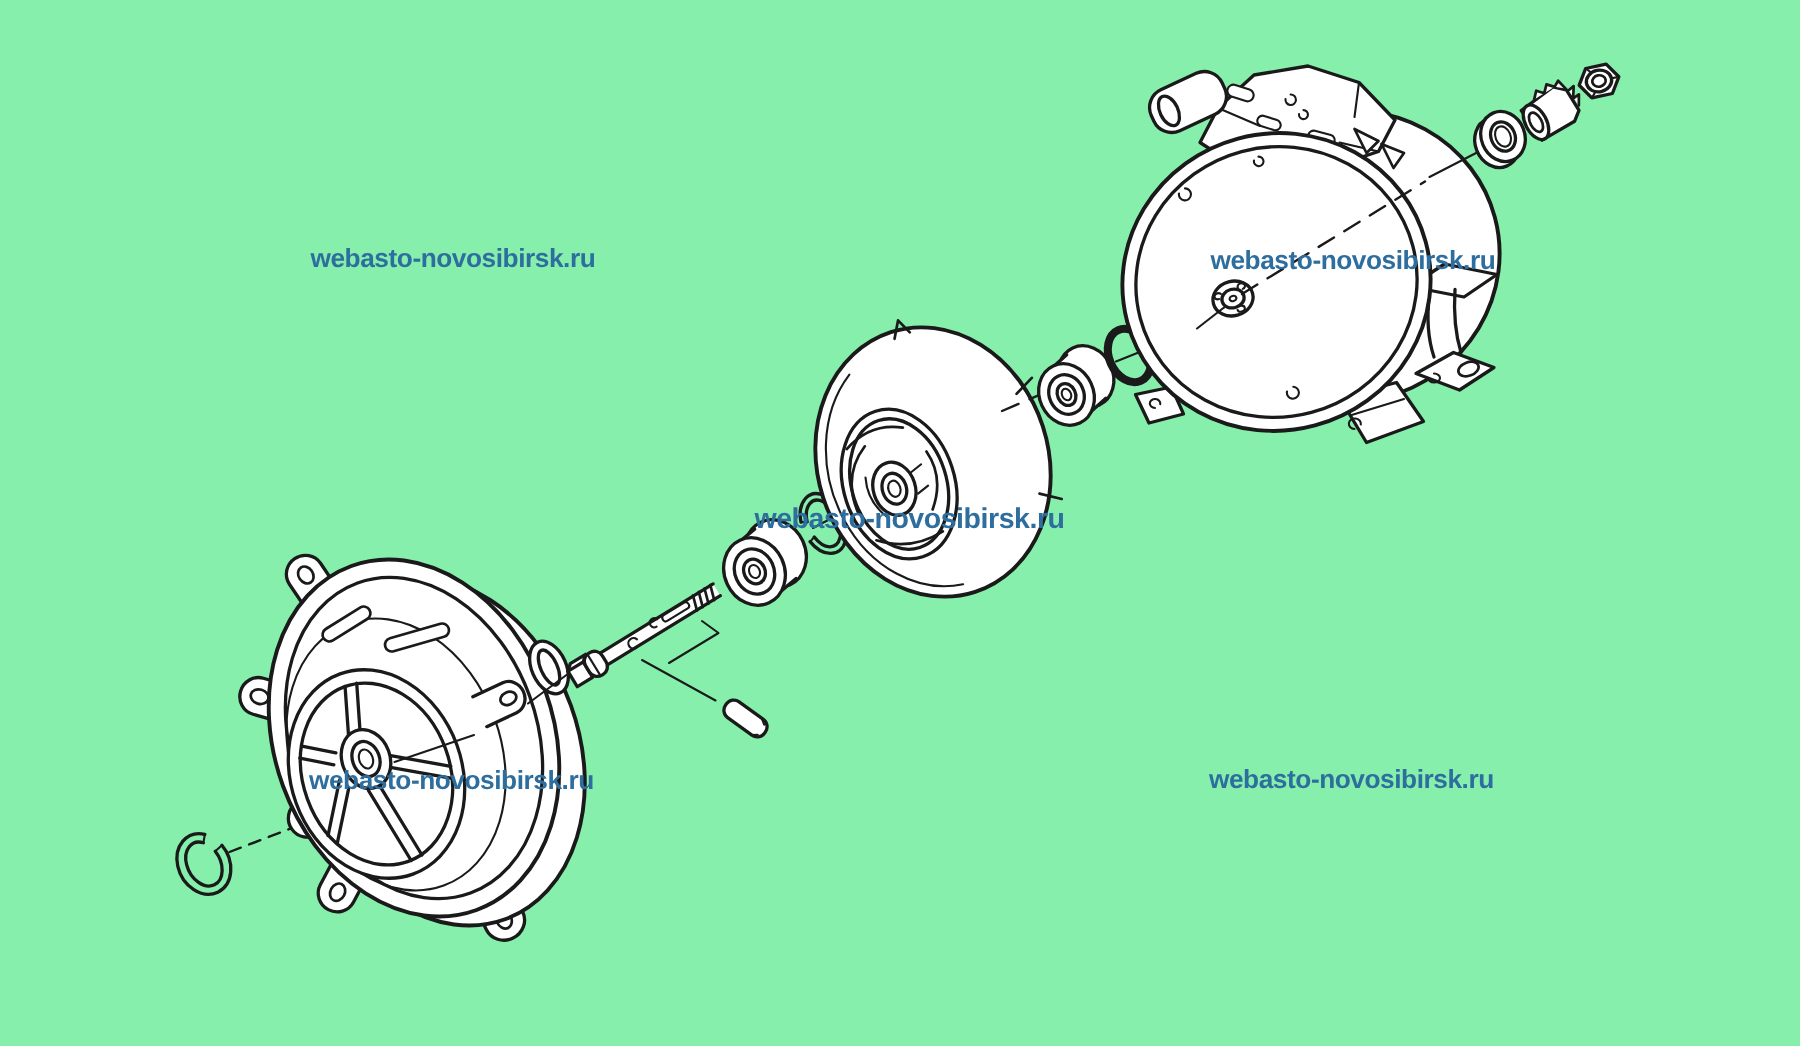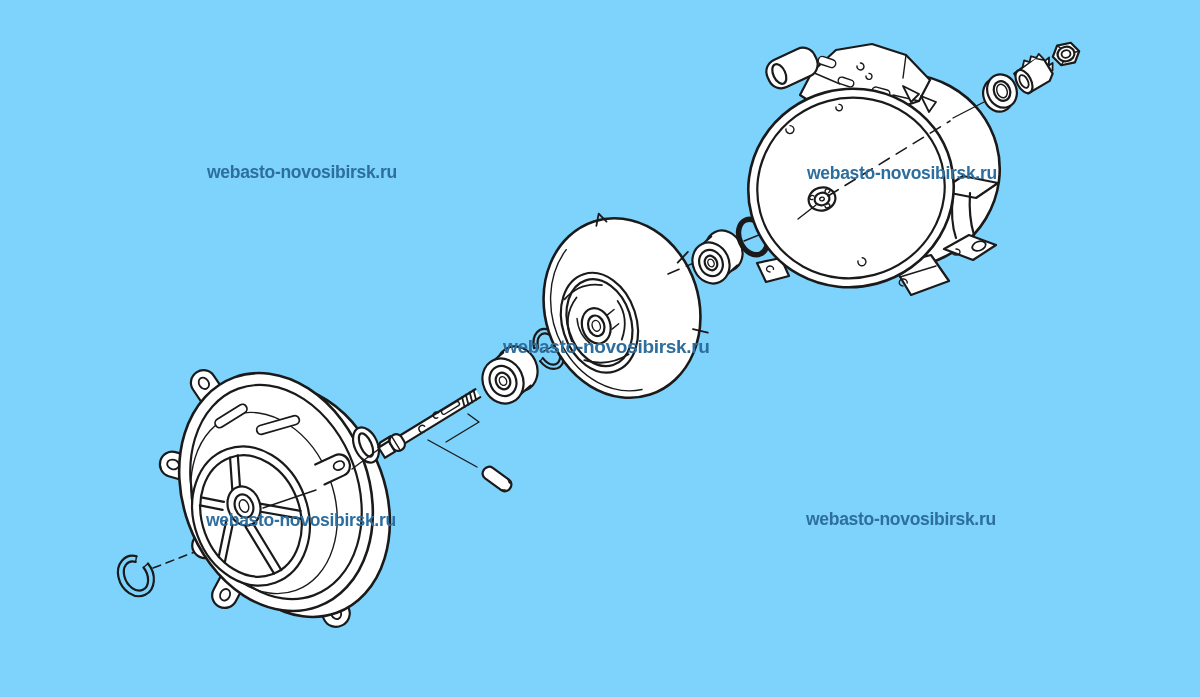--- a/index.html
+++ b/index.html
@@ -24,21 +24,21 @@
   .wm-center { font-size:19px; }
   .wm1 { left:207px; top:162px; }
   .wm2 { left:807px; top:163px; }
   .wm3 { left:503px; top:336px; }
   .wm4 { left:206px; top:510px; }
   .wm5 { left:806px; top:509px; }
 </style>
 </head>
 <body>
 
-<div id="stage" style="background: #7dd3fc;">
+<div id="stage" style="background: #86efac;">
 
   <svg id="drawing" width="1200" height="697" viewBox="0 0 1200 697" aria-hidden="true">
 
     <g transform="translate(136,576) rotate(-28)">
       <path class="ln" d="M 9.8,-17.2 A 17 21 0 1 0 16.4,-5.4"></path>
       <path class="ln" d="M 6.3,-12.7 A 11 15.5 0 1 0 10.6,-4.0"></path>
       <path class="ln t" d="M 9.8,-17.2 L 6.3,-12.7 M 16.4,-5.4 L 10.6,-4.0"></path>
     </g>
     <path class="ln dash2" d="M 153,568 L 213,545"></path>
 

